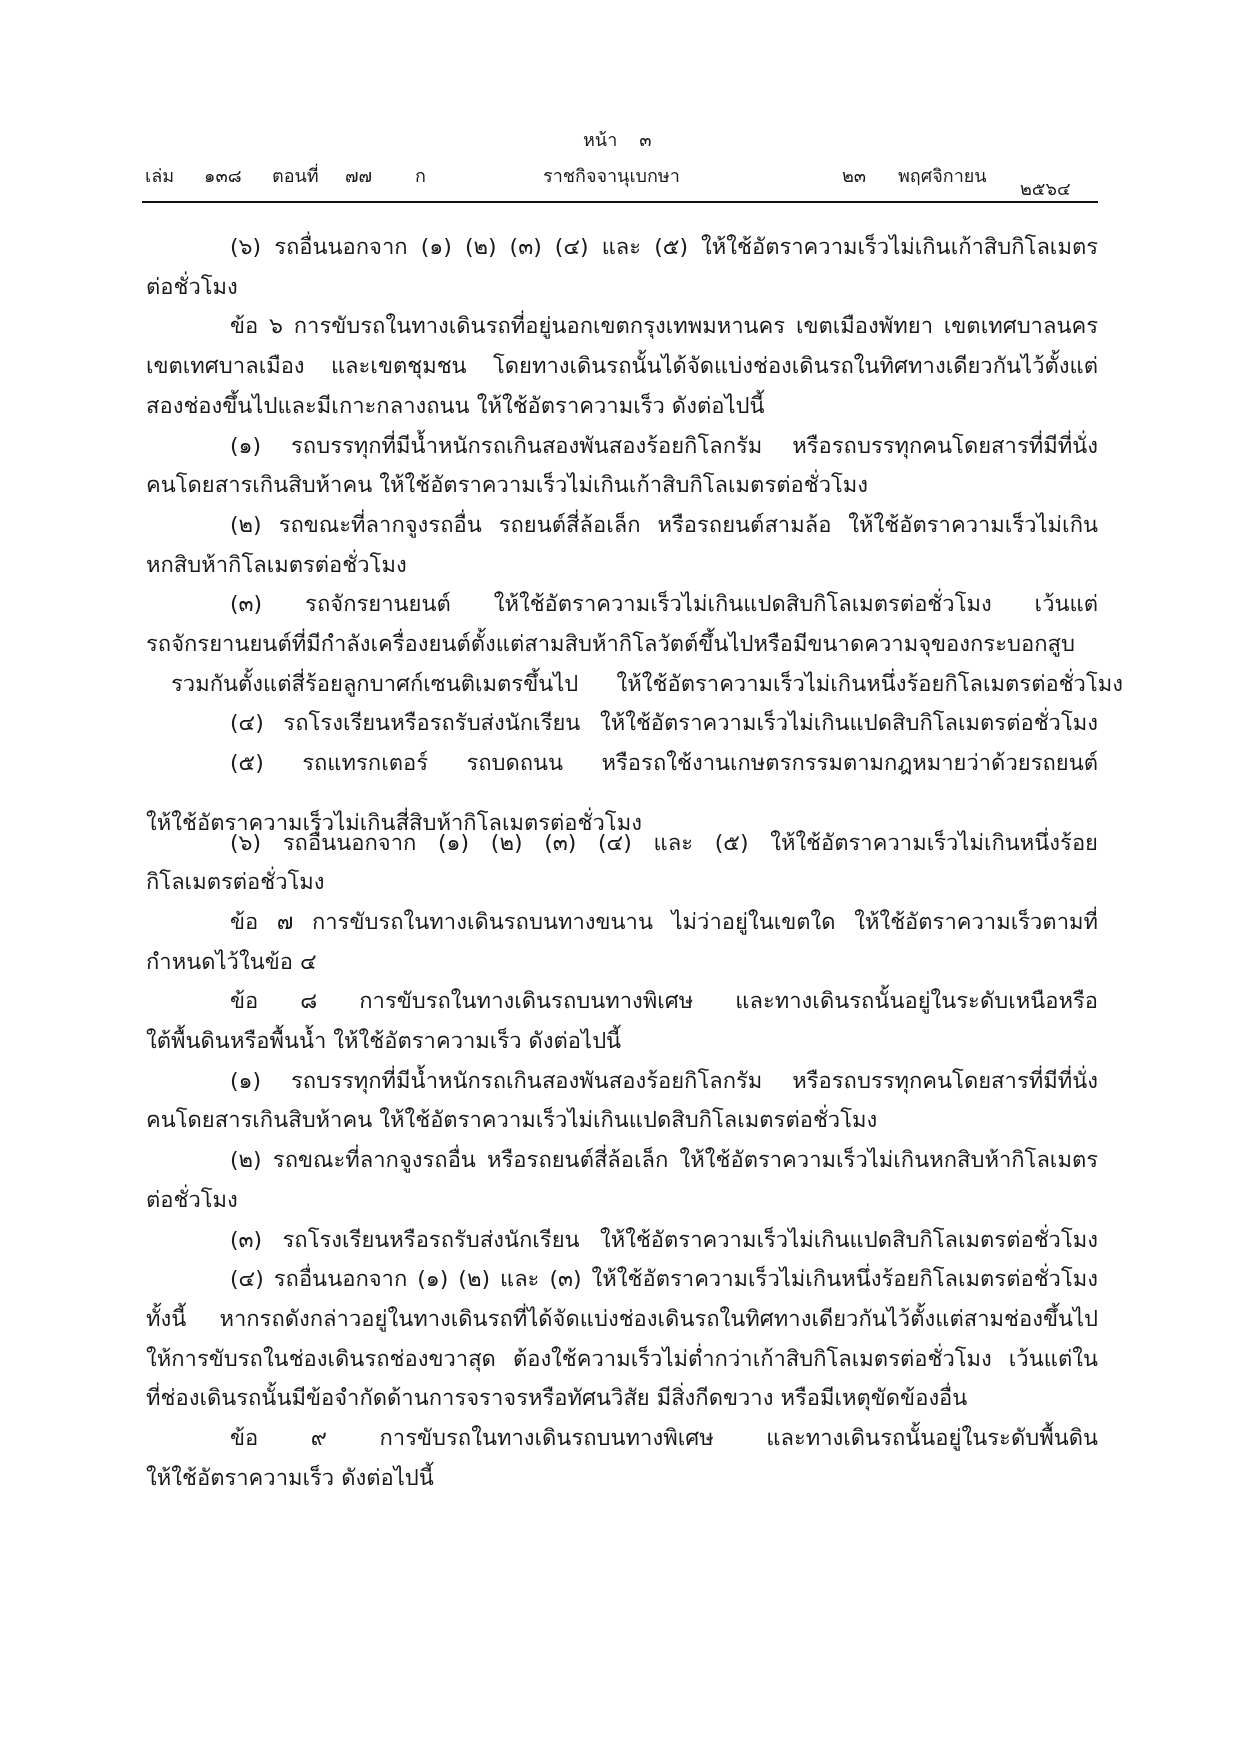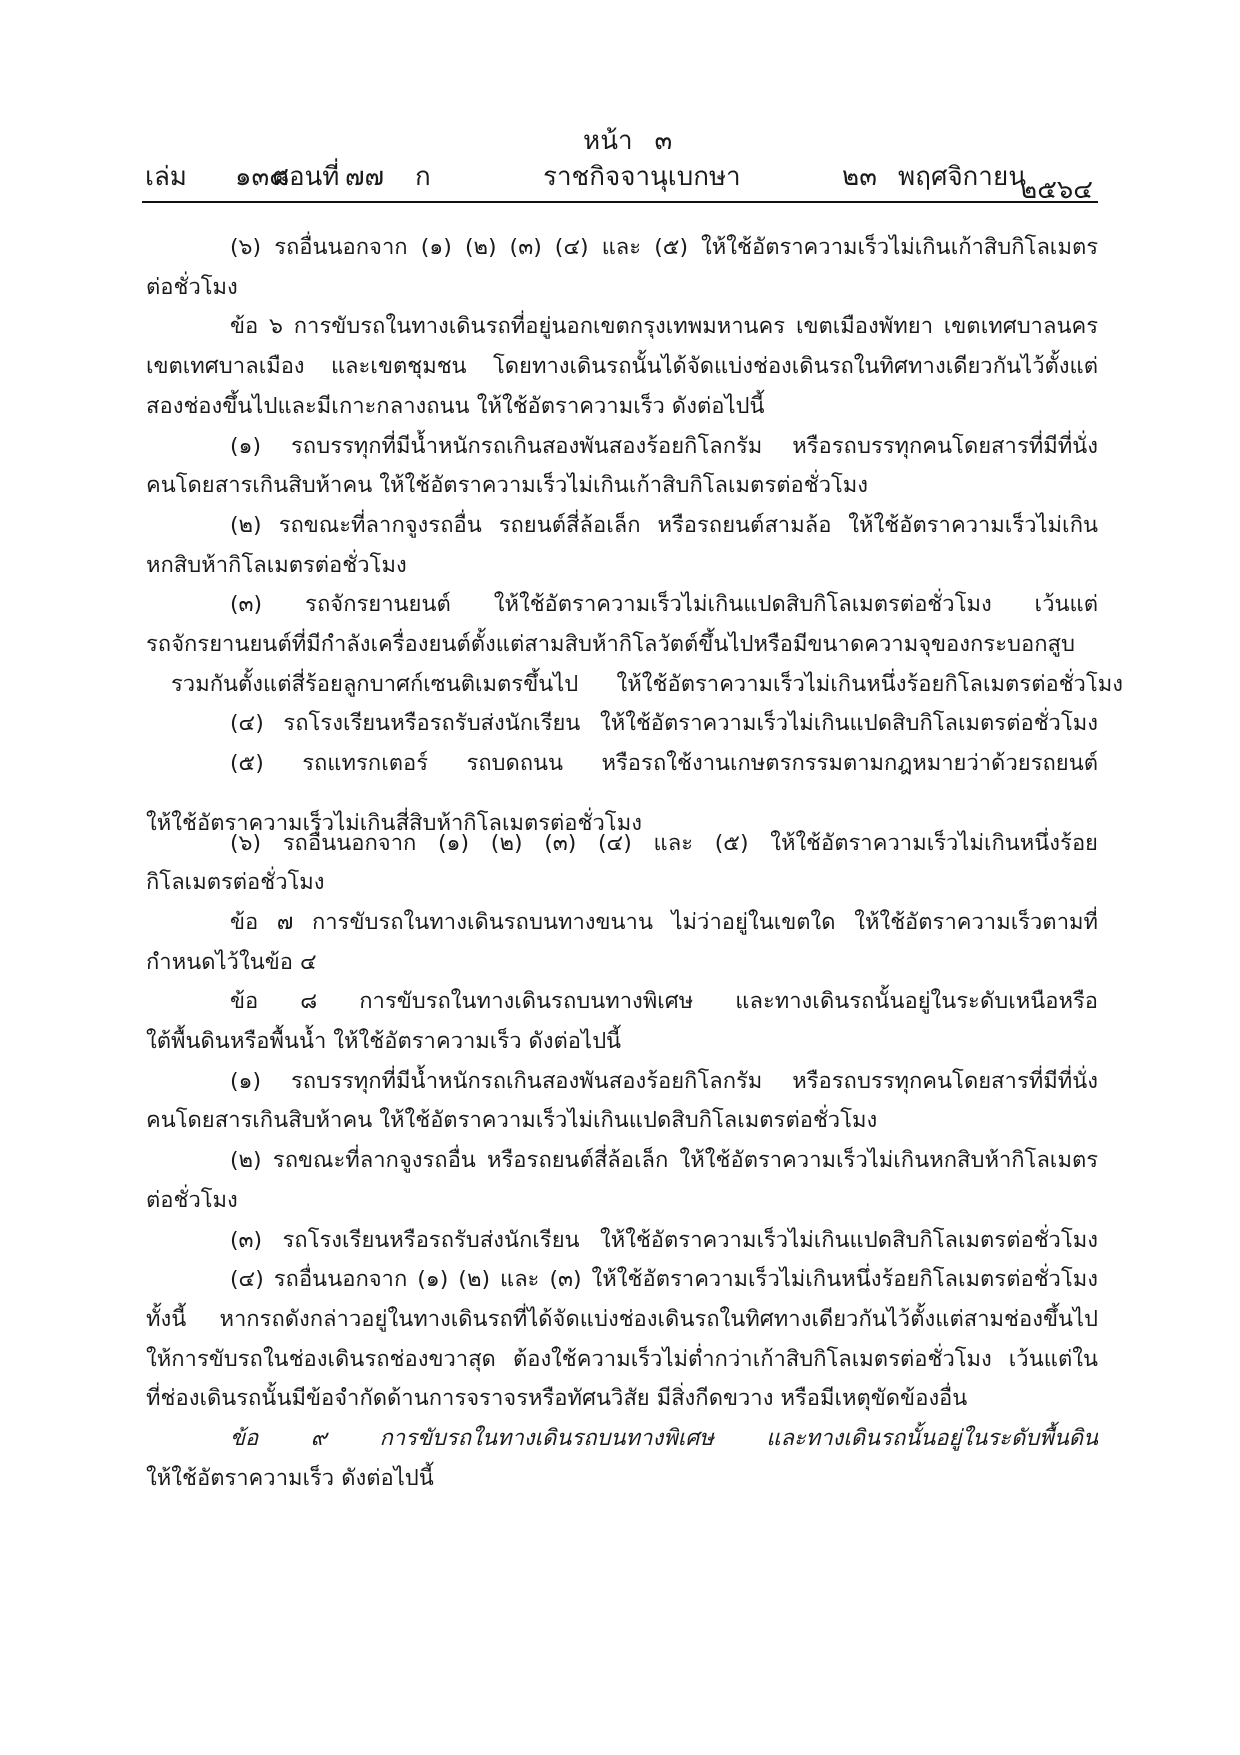--- a/index.html
+++ b/index.html
@@ -17,21 +17,21 @@
   }
   .page {
     position: absolute;
     left: 0; top: 0;
     width: 1240px;
     height: 1755px;
     background: #ffffff;
   }
   .hdr {
     position: absolute;
-    font-size: 26px;
+    font-size: 18px;
     line-height: 30px;
     white-space: nowrap;
     color: #1a1a1a;
   }
   .page-no { left: 583px; top: 125px; }
   .page-no .num { margin-left: 22px; }
   .hdr-row { top: 161px; }
   .hl { position: absolute; top: 0; white-space: nowrap; }
   .rule {
     position: absolute;
@@ -65,21 +65,21 @@
 <body>
 
 <div class="page">
 
   <div class="hdr page-no">
     <span>หน้า</span><span class="num">๓</span>
   </div>
 
   <div class="hdr hdr-row" style="left:0;width:1240px;">
     <span class="hl" style="left:145px;">เล่ม</span>
-    <span class="hl" style="left:204px;margin-left:31px;">๑๓๘</span>
+    <span class="hl" style="left:204px;">๑๓๘</span>
     <span class="hl" style="left:272px;">ตอนที่</span>
     <span class="hl" style="left:345px;">๗๗</span>
     <span class="hl" style="left:415px;">ก</span>
     <span class="hl" style="left:543px;">ราชกิจจานุเบกษา</span>
     <span class="hl" style="left:842px;">๒๓</span>
     <span class="hl" style="left:898px;">พฤศจิกายน</span>
     <span class="hl" style="left:1020px;margin-top:13px;">๒๕๖๔</span>
   </div>
 
   <div class="rule"></div>
@@ -108,17 +108,17 @@
       <div class="line last" style="top: 1024px;">ใต้พื้นดินหรือพื้นน้ำ  ให้ใช้อัตราความเร็ว  ดังต่อไปนี้</div>
       <div class="line indent" style="top: 1064px; white-space: normal; height: 34px; overflow: hidden;">(๑)  รถบรรทุกที่มีน้ำหนักรถเกินสองพันสองร้อยกิโลกรัม  หรือรถบรรทุกคนโดยสารที่มีที่นั่ง</div>
       <div class="line last" style="top: 1103px;">คนโดยสารเกินสิบห้าคน  ให้ใช้อัตราความเร็วไม่เกินแปดสิบกิโลเมตรต่อชั่วโมง</div>
       <div class="line indent" style="top: 1143px; white-space: normal; height: 34px; overflow: hidden;">(๒)  รถขณะที่ลากจูงรถอื่น  หรือรถยนต์สี่ล้อเล็ก  ให้ใช้อัตราความเร็วไม่เกินหกสิบห้ากิโลเมตร</div>
       <div class="line last" style="top: 1183px;">ต่อชั่วโมง</div>
       <div class="line indent" style="top: 1223px; white-space: normal; height: 34px; overflow: hidden;">(๓)  รถโรงเรียนหรือรถรับส่งนักเรียน  ให้ใช้อัตราความเร็วไม่เกินแปดสิบกิโลเมตรต่อชั่วโมง</div>
       <div class="line indent" style="top: 1262px; white-space: normal; height: 34px; overflow: hidden;">(๔)  รถอื่นนอกจาก (๑) (๒) และ (๓) ให้ใช้อัตราความเร็วไม่เกินหนึ่งร้อยกิโลเมตรต่อชั่วโมง</div>
       <div class="line" style="top: 1302px; white-space: normal; height: 34px; overflow: hidden;">ทั้งนี้  หากรถดังกล่าวอยู่ในทางเดินรถที่ได้จัดแบ่งช่องเดินรถในทิศทางเดียวกันไว้ตั้งแต่สามช่องขึ้นไป</div>
       <div class="line" style="top: 1342px; white-space: normal; height: 34px; overflow: hidden;">ให้การขับรถในช่องเดินรถช่องขวาสุด  ต้องใช้ความเร็วไม่ต่ำกว่าเก้าสิบกิโลเมตรต่อชั่วโมง  เว้นแต่ในกรณี</div>
       <div class="line last" style="top: 1381px;">ที่ช่องเดินรถนั้นมีข้อจำกัดด้านการจราจรหรือทัศนวิสัย  มีสิ่งกีดขวาง  หรือมีเหตุขัดข้องอื่น</div>
-      <div class="line indent" style="top: 1421px; white-space: normal; height: 34px; overflow: hidden; font-style: italic;">ข้อ  ๙  การขับรถในทางเดินรถบนทางพิเศษ  และทางเดินรถนั้นอยู่ในระดับพื้นดิน</div>
+      <div class="line indent" style="top: 1421px; white-space: normal; height: 34px; overflow: hidden;">ข้อ  ๙  การขับรถในทางเดินรถบนทางพิเศษ  และทางเดินรถนั้นอยู่ในระดับพื้นดิน</div>
       <div class="line last" style="top: 1461px;">ให้ใช้อัตราความเร็ว  ดังต่อไปนี้</div>
     </div>
 
 </div>
 
 </body></html>

